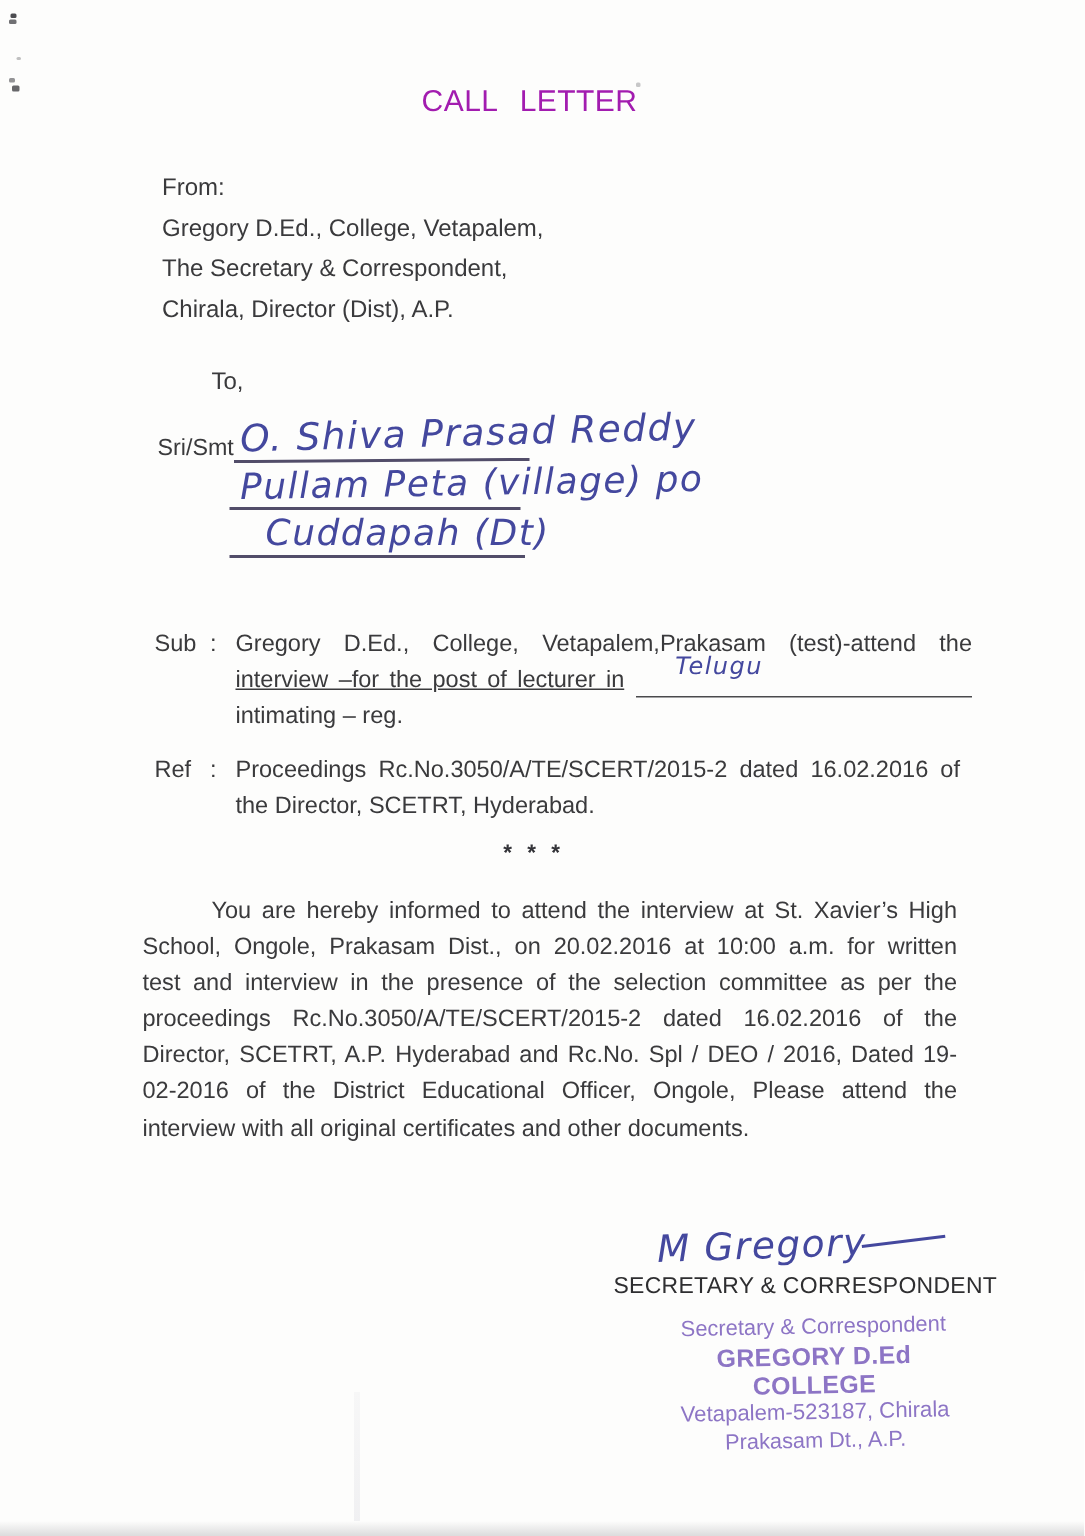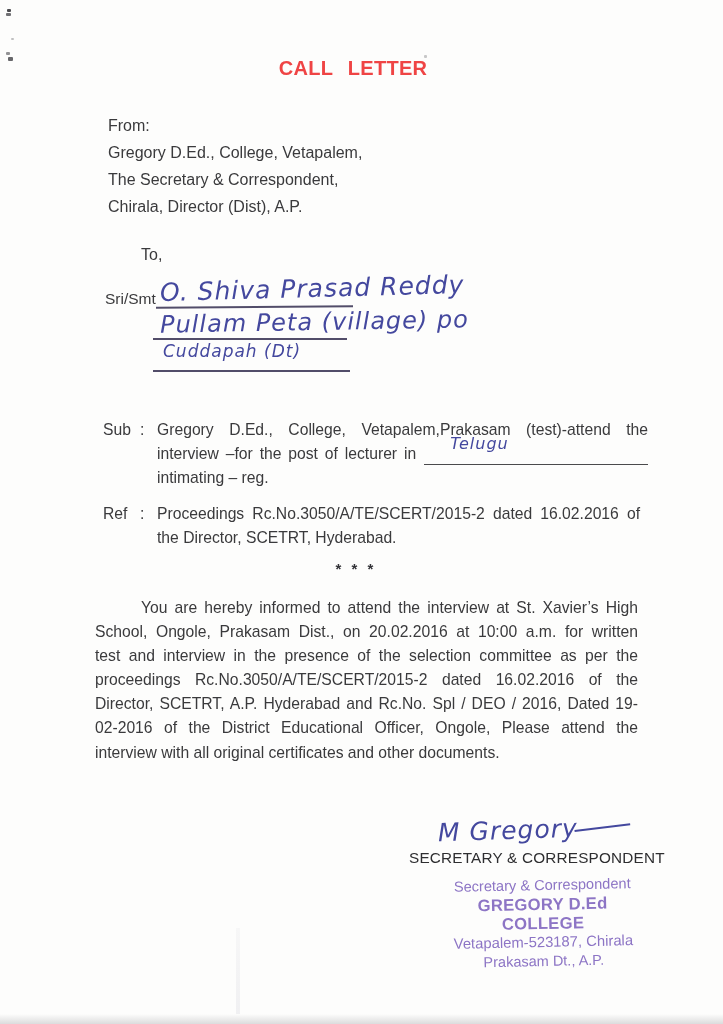--- a/index.html
+++ b/index.html
@@ -15,54 +15,54 @@
     background:linear-gradient(to bottom, rgba(0,0,0,0), rgba(120,120,125,0.25));
   }
   .speck { position:absolute; background:#4c4c50; border-radius:1px; }
   .smudge {
     position:absolute; left:236px; top:928px; width:4px; height:86px;
     background:linear-gradient(#f2f2f3, #e6e6ea); opacity:.55;
   }
 
   .title {
     position:absolute; top:57px; left:0; width:706px; text-align:center;
-    font-size:20px; font-weight:bold; letter-spacing:.3px; word-spacing:9px;
-    color:#ef4444;
+    font-size:20px; font-weight:normal; letter-spacing:.3px; word-spacing:9px;
+    color:#a21caf;
   }
 
   .from-block { position:absolute; left:108px; top:112px; font-size:16px; line-height:27px; }
   .to-label   { position:absolute; left:105px; top:246px; font-size:16px;margin-left:36px; }
   .salutation { position:absolute; left:105px; top:290px; font-size:15.5px; }
 
   
   .hw {
     font-family:"DejaVu Sans", sans-serif; font-style:italic;
     color:#44489e; letter-spacing:1px; white-space:nowrap;
   }
   .hw-line { position:absolute; }
   .hw-1 { left:160px; top:274px; font-size:25px; transform:rotate(-1.5deg); }
   .hw-2 { left:160px; top:308px; font-size:24px; transform:rotate(-1deg); }
-  .hw-3 { left:163px; top:341px; font-size:17px; }
+  .hw-3 { left:177px; top:341px; font-size:24px; }
   .ink-rule { position:absolute; height:0; border-top:2px solid #524d69; }
   .rule-1 { left:156px; top:306px; width:197px; transform:rotate(-0.4deg); }
   .rule-2 { left:153px; top:338px; width:194px; }
   .rule-3 { left:153px; top:370px; width:197px; }
 
   .labelled-block {
     position:absolute; font-size:15.7px; line-height:23.8px;
     display:grid; grid-template-columns:37px 17px 1fr; column-gap:0;
   }
   .sub-block { left:103px; top:418px; width:545px; }
   .ref-block { left:103px; top:502px; width:537px; }
   .lb-label { grid-column:1; }
   .lb-colon { grid-column:2; }
   .lb-text  { grid-column:3; }
   .jline { text-align:justify; text-align-last:justify; }
 
-  .line2-flex { display:flex; align-items:flex-start; }
+  .line2-flex { display:flex; align-items:flex-start;text-decoration:underline; }
   .line2-flex .prefix { white-space:nowrap; word-spacing:2.5px; }
   .blank-rule {
     flex:1; position:relative; margin-left:8px; height:22px;
     border-bottom:1.6px solid #4a4a4c; min-width:160px;
   }
   .blank-rule .hw { position:absolute; left:26px; top:-10px; font-size:16px; }
 
   .separator {
     position:absolute; top:560px; left:0; width:712px; text-align:center;
     font-size:15px; letter-spacing:3px; color:#333338; font-weight:bold;

